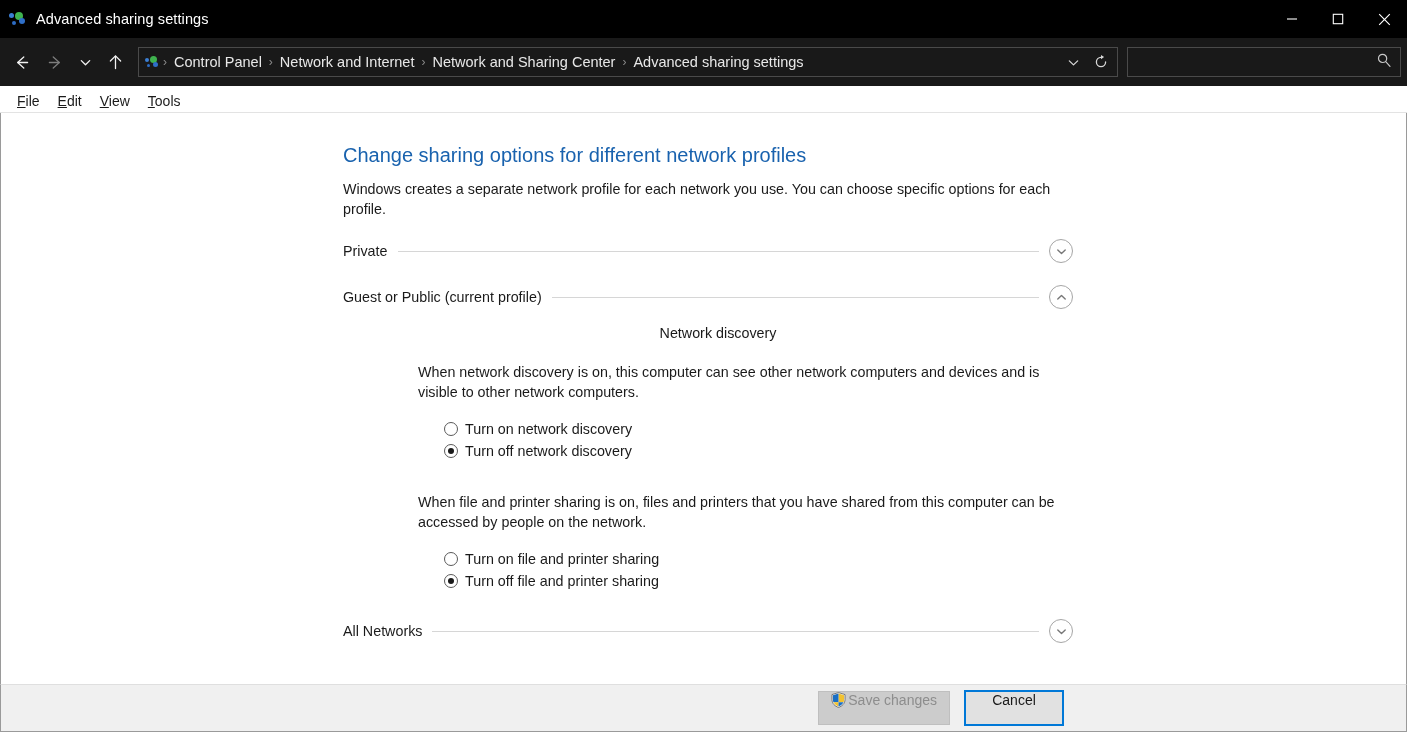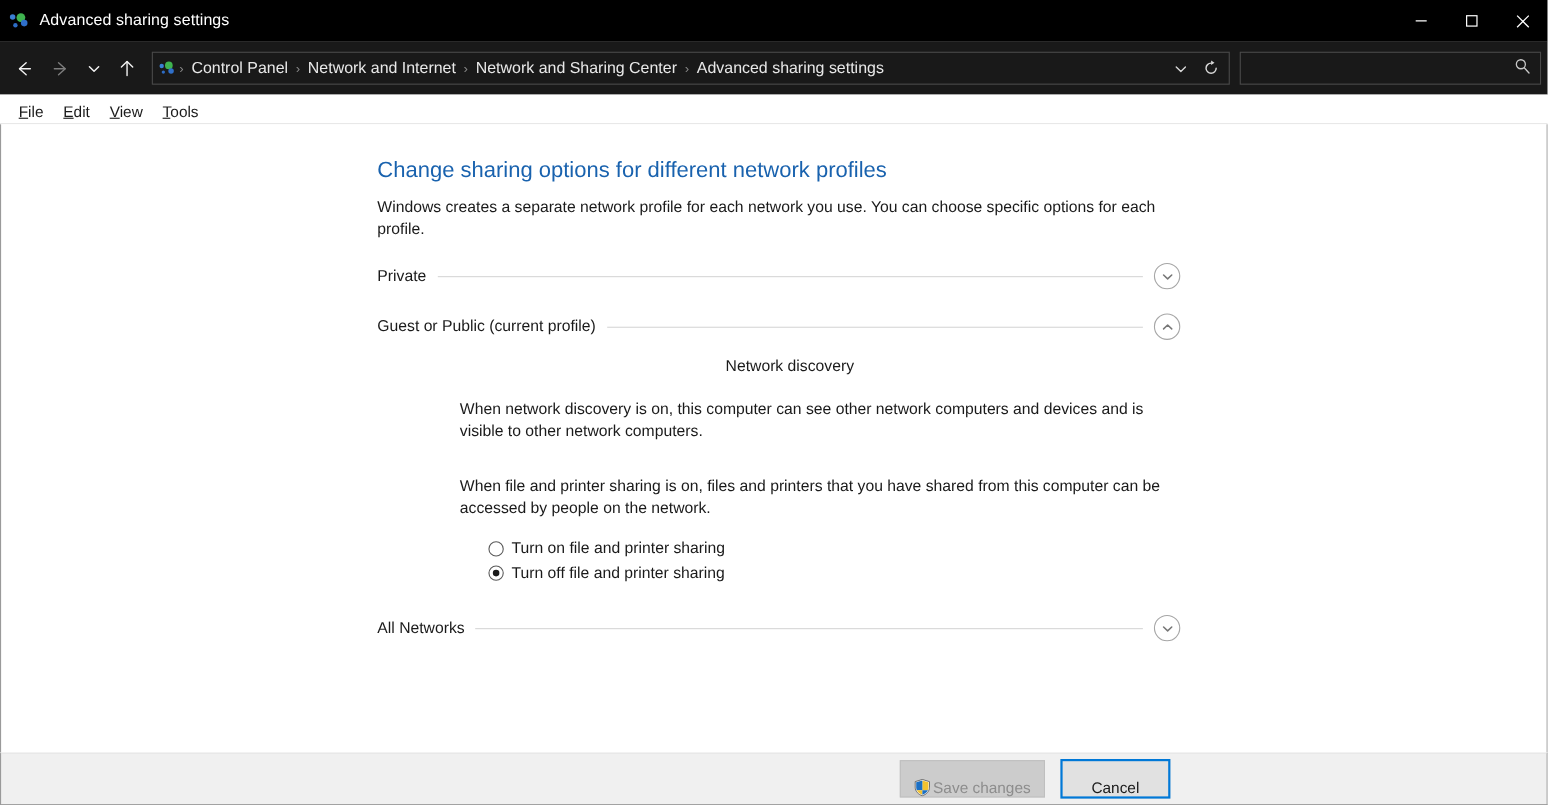--- a/index.html
+++ b/index.html
@@ -281,21 +281,21 @@
     align-items: center;
     justify-content: flex-end;
     padding-right: 342px;
   }
   .btn {
     height: 26px;
     min-width: 88px;
     font-size: 14px;
     font-family: "Liberation Sans", sans-serif;
     display: flex;
-    align-items: flex-start;
+    align-items: flex-end;
     justify-content: center;
     background: #e1e1e1;
     border: 1px solid #adadad;
     padding: 16px 12px;
     white-space: nowrap;
   }
   #save-changes-button {
     background: #cccccc;
     border: 1px solid #bfbfbf;
     color: #8d8d8d;
@@ -442,20 +442,30 @@
           </span>
         </div>
 
         <div class="subsection">
           <div class="sub-row">
             <span class="sub-label">Network discovery</span>
             <span class="sub-rule"></span>
           </div>
           <div class="sub-body">
             <p class="sub-desc">When network discovery is on, this computer can see other network computers and devices and is visible to other network computers.</p>
+            <div class="radio-group">
+              <div class="radio-row">
+                <span class="radio"></span>
+                <span class="radio-label">Turn on network discovery</span>
+              </div>
+              <div class="radio-row">
+                <span class="radio checked"></span>
+                <span class="radio-label">Turn off network discovery</span>
+              </div>
+            </div>
           </div>
         </div>
 
         <div class="subsection" style="margin-top:30px;">
           <div class="sub-body" style="margin-top:19px;">
             <p class="sub-desc">When file and printer sharing is on, files and printers that you have shared from this computer can be accessed by people on the network.</p>
             <div class="radio-group">
               <div class="radio-row">
                 <span class="radio"></span>
                 <span class="radio-label">Turn on file and printer sharing</span>

